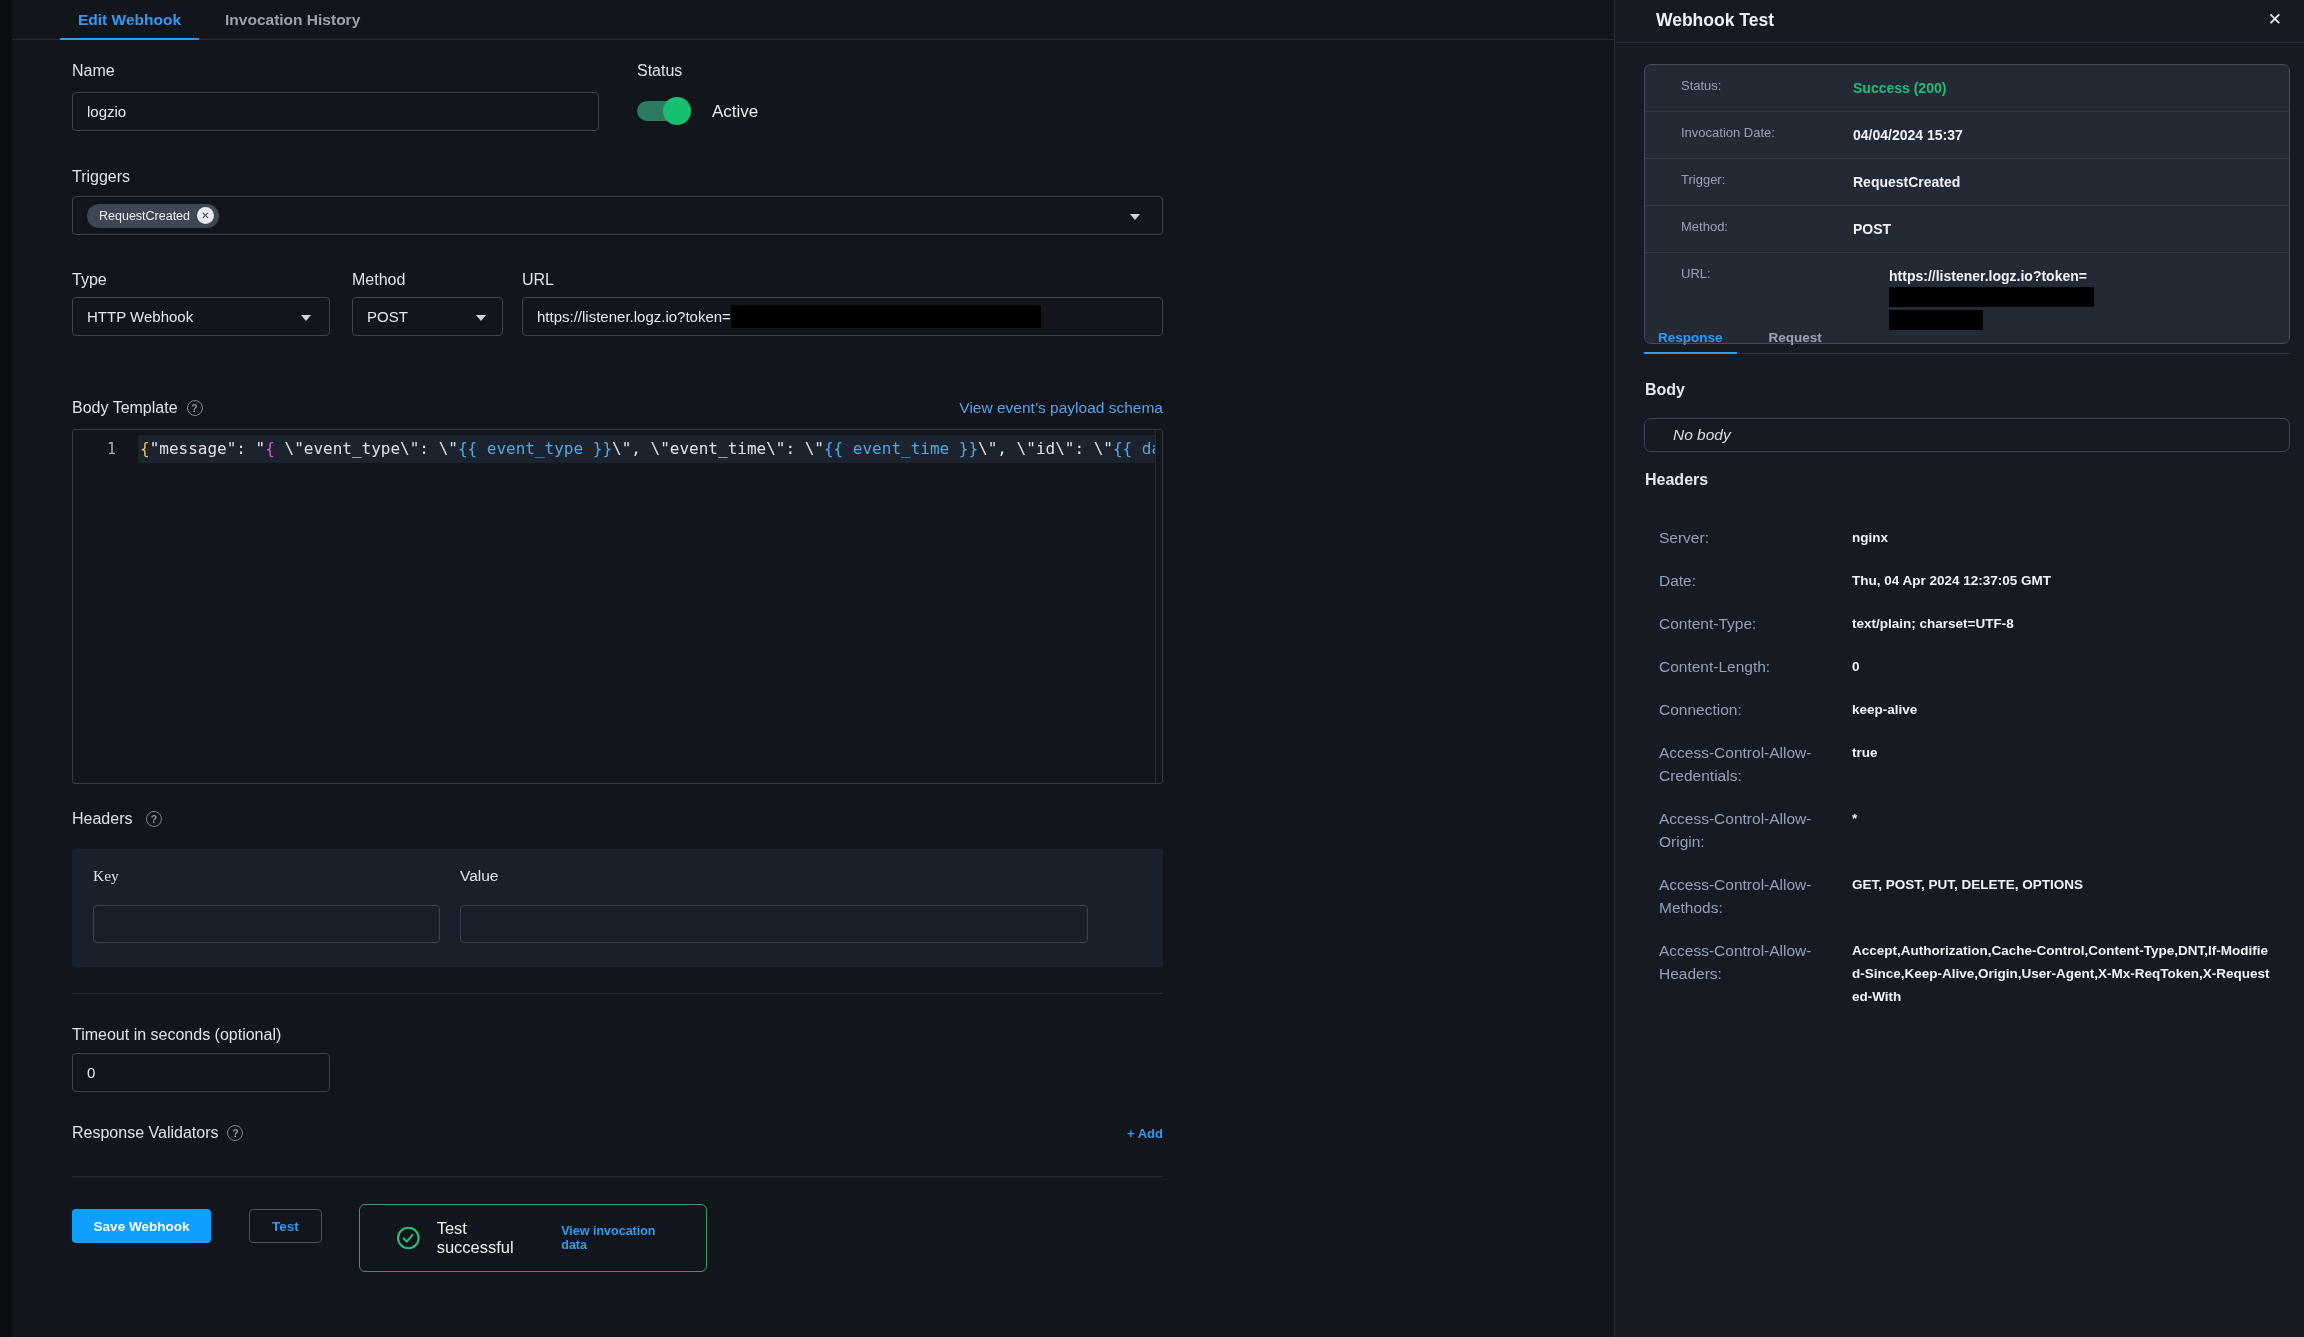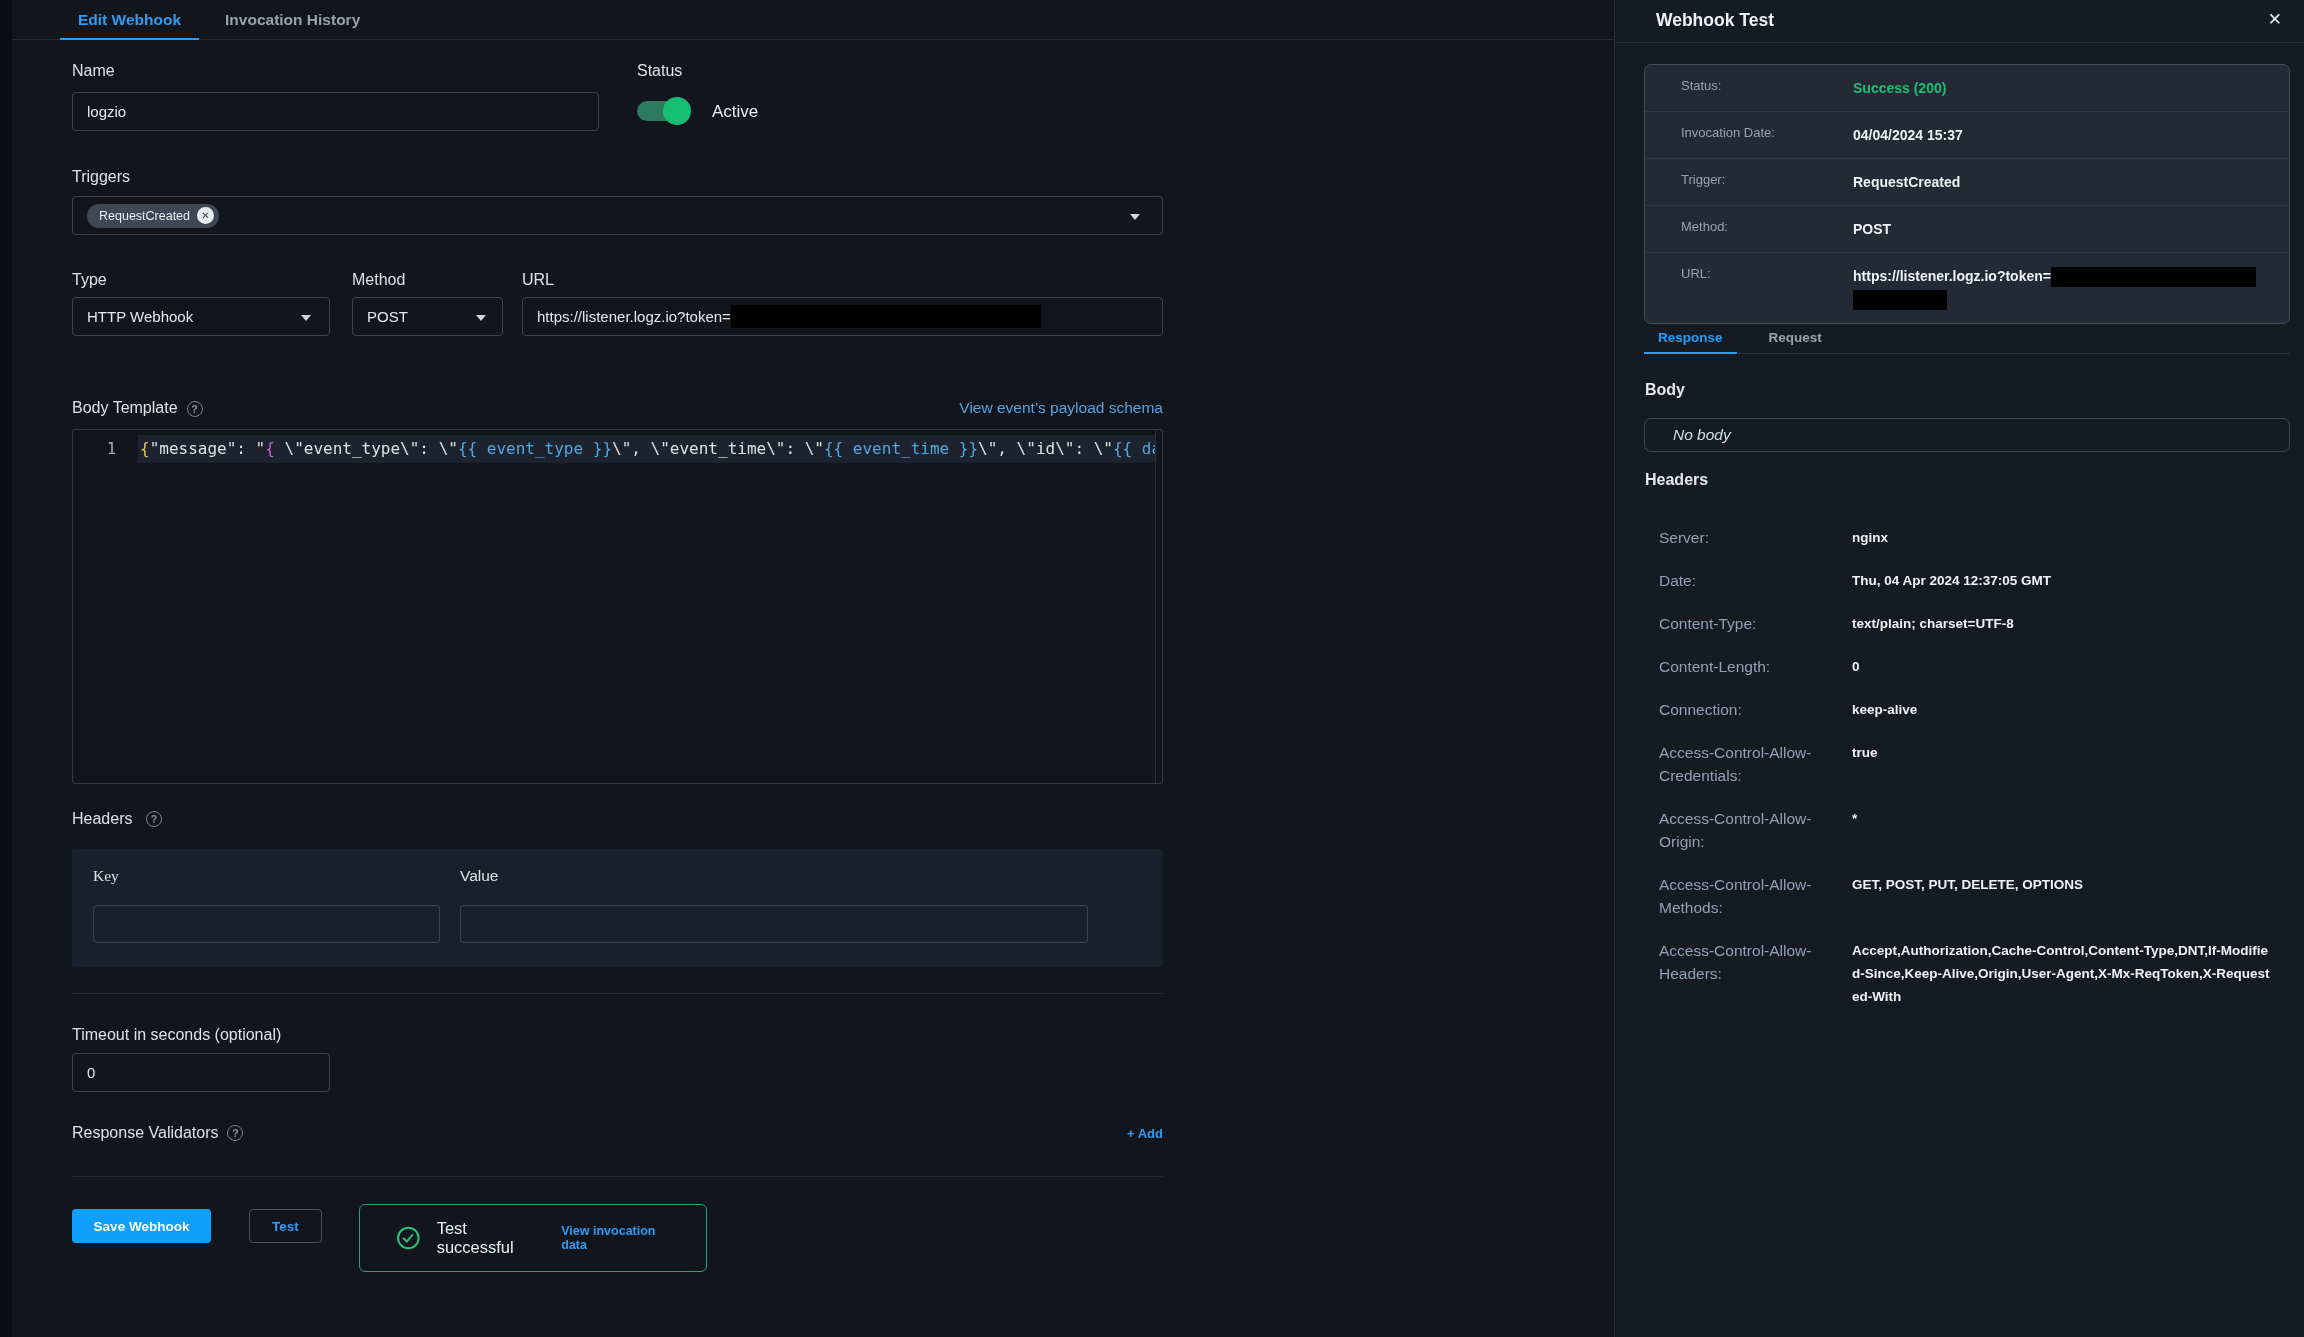--- a/index.html
+++ b/index.html
@@ -144,21 +144,21 @@
     <div class="fake-input" style="left:340px; top:297px; width:151px; height:39px;">
       <span>POST</span>
       <span class="caret" style="right:16px; top:17px;"></span>
     </div>
     <div class="flabel" style="left:510px; top:271px;">URL</div>
     <div class="fake-input" style="left:510px; top:297px; width:641px; height:39px;">
       <span>https://listener.logz.io?token=</span>
       <span class="redact" style="width:310px; height:23px;"></span>
     </div>
 
-    <div class="flabel" style="left:60px; top:399px; width:1091px; display:flex; align-items:flex-end;">
+    <div class="flabel" style="left:60px; top:399px; width:1091px; display:flex; align-items:center;">
       <span>Body Template</span>
       <span class="help-icon"></span>
       <span class="link-blue" style="margin-left:auto;">View event’s payload schema</span>
     </div>
     <div class="editor">
       <div class="editor-row">
         <div class="gutter">1</div>
         <div class="code-line"><span class="tk-y">{</span><span class="tk-w">"message": "</span><span class="tk-m">{</span><span class="tk-w"> \"event_type\": \"</span><span class="tk-b">{{ event_type }}</span><span class="tk-w">\", \"event_time\": \"</span><span class="tk-b">{{ event_time }}</span><span class="tk-w">\", \"id\": \"</span><span class="tk-b">{{ data.id }}</span></div>
       </div>
       <div class="vtrack"></div>
@@ -215,21 +215,21 @@
         <div class="info-value">04/04/2024 15:37</div>
       </div>
       <div class="info-row">
         <div class="info-label">Trigger:</div>
         <div class="info-value">RequestCreated</div>
       </div>
       <div class="info-row">
         <div class="info-label">Method:</div>
         <div class="info-value">POST</div>
       </div>
-      <div class="info-row" style="min-height:64px;">
+      <div class="info-row" style="min-height:64px;gap:36px;">
         <div class="info-label">URL:</div>
         <div class="info-value">
           <span>https://listener.logz.io?token=</span><span class="redact" style="width:205px; height:20px;"></span><br>
           <span class="redact" style="width:94px; height:20px; margin-top:3px;"></span>
         </div>
       </div>
     </div>
 
     <div class="ptabs">
       <div class="ptab active">Response</div>

